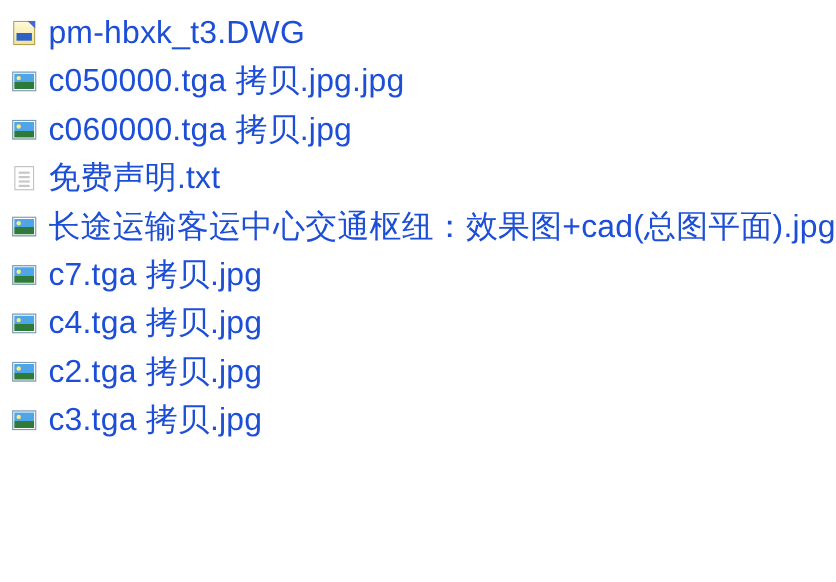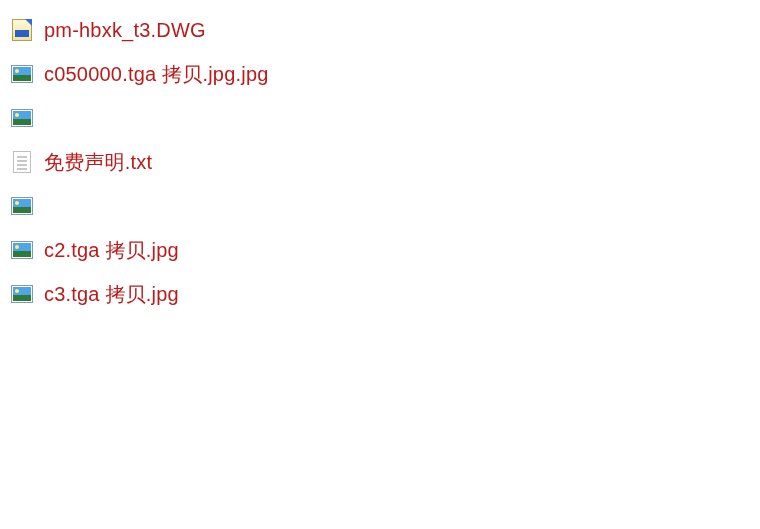--- a/index.html
+++ b/index.html
@@ -25,22 +25,22 @@
     .icon-box {
       width: 24px;
       height: 24px;
       margin-right: 10px;
       flex-shrink: 0;
       display: flex;
       align-items: center;
       justify-content: center;
     }
     .file-label {
-      font-size: 20px;
-      color: #b91c1c;
+      font-size: 29px;
+      color: #1d4ed8;
       white-space: nowrap;
       letter-spacing: 0.2px;
     }
     
     .ico-dwg {
       width: 20px; height: 22px; position: relative;
       background: linear-gradient(180deg,#fff8d8,#f0e49a);
       border: 1px solid #b0a050;
     }
     .ico-dwg::before {
@@ -119,37 +119,51 @@
     <span class="icon-box">
         <span class="ico-jpg"></span>
       </span>
     <span class="file-label">c050000.tga 拷贝.jpg.jpg</span>
   </div>
 
   <div class="file-row">
     <span class="icon-box">
         <span class="ico-jpg"></span>
       </span>
+    <span class="file-label">c060000.tga 拷贝.jpg</span>
   </div>
 
   <div class="file-row">
     <span class="icon-box">
         <span class="ico-txt"></span>
       </span>
     <span class="file-label">免费声明.txt</span>
   </div>
 
 
+  <div class="file-row">
+    <span class="icon-box">
+        <span class="ico-jpg"></span>
+      </span>
+    <span class="file-label">长途运输客运中心交通枢纽：效果图+cad(总图平面).jpg</span>
+  </div>
 
   <div class="file-row">
     <span class="icon-box">
         <span class="ico-jpg"></span>
       </span>
+    <span class="file-label">c7.tga 拷贝.jpg</span>
   </div>
 
+  <div class="file-row">
+    <span class="icon-box">
+        <span class="ico-jpg"></span>
+      </span>
+    <span class="file-label">c4.tga 拷贝.jpg</span>
+  </div>
 
   <div class="file-row">
     <span class="icon-box">
         <span class="ico-jpg"></span>
       </span>
     <span class="file-label">c2.tga 拷贝.jpg</span>
   </div>
 
   <div class="file-row">
     <span class="icon-box">

